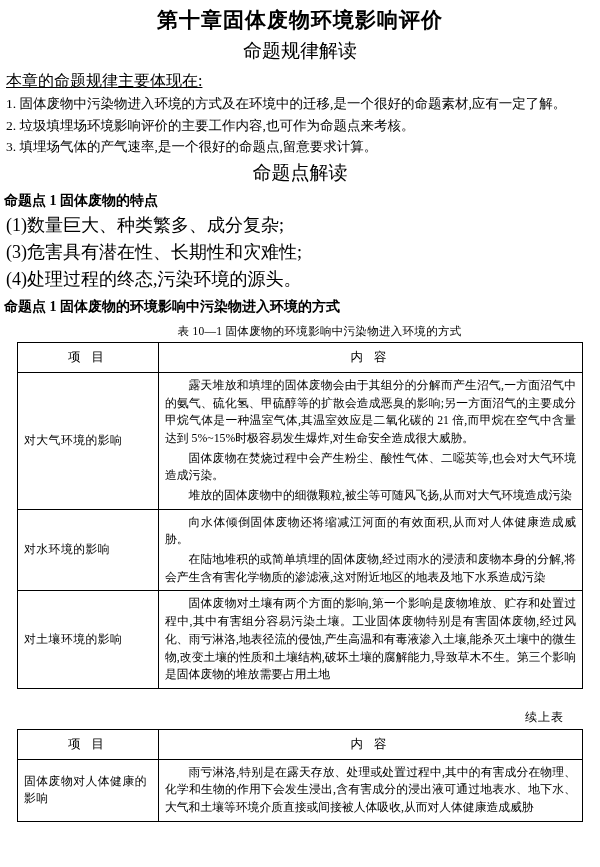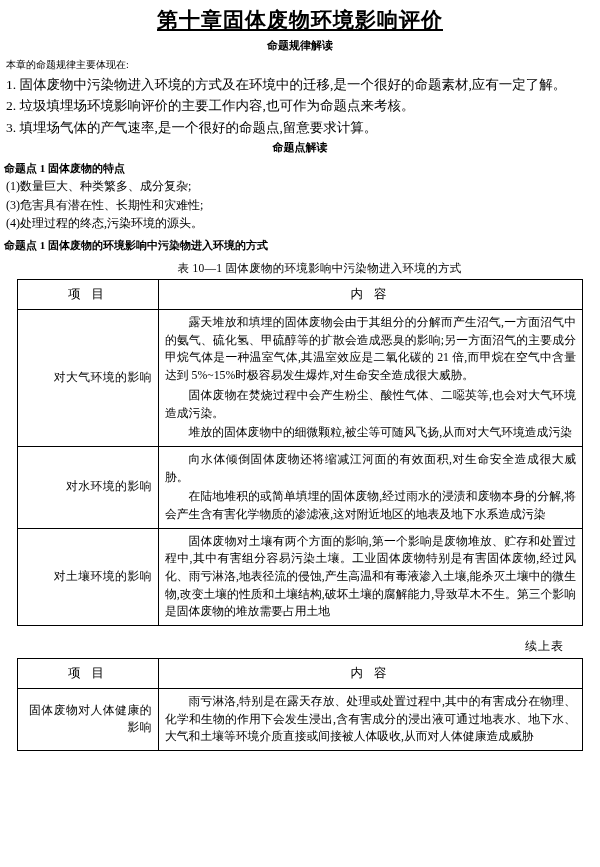--- a/index.html
+++ b/index.html
@@ -21,47 +21,47 @@
     padding: 0;
     box-sizing: border-box;
   }
   .chapter-title {
     text-align: center;
     font-size: 21px;
     font-weight: bold;
     letter-spacing: 1px;
     margin: 6px 0 4px 0;
     font-family: "DejaVu Serif", "Liberation Serif", serif;
-    text-decoration: underline;
   }
   .section-heading {
     text-align: center;
-    font-size: 11px;
-    font-weight: bold;
+    font-size: 19px;
+    font-weight: normal;
     margin: 3px 0 5px 0;
   }
   .body-text {
-    font-size: 10px;
+    font-size: 16px;
     line-height: 1.45;
     margin: 0 8px 0 6px;
     text-align: justify;
+    text-decoration: underline;
   }
   .indent-item {
     font-size: 13.5px;
     line-height: 1.45;
     margin: 2px 8px 0 6px;
     text-align: justify;
   }
   .point-heading {
-    font-size: 11px;
+    font-size: 14px;
     font-weight: bold;
     margin: 6px 6px 2px 4px;
   }
   .sub-item {
-    font-size: 12px;
+    font-size: 18px;
     line-height: 1.45;
     margin: 1px 8px 0 6px;
   }
   .table-caption {
     text-align: center;
     font-size: 11.5px;
     margin: 8px 0 3px 0;
     letter-spacing: 0.3px;
     padding-left: 39px;
   }
@@ -82,37 +82,37 @@
     text-align: center;
     font-size: 12.5px;
     padding: 5px 6px;
     letter-spacing: 4px;
   }
   .col-item {
     width: 128px;
     text-align: center;
   }
   .cell-item {
-    text-align: right;
+    text-align: left;
     font-size: 12.5px;
     letter-spacing: 0.5px;
     font-family: Liberation Serif, serif;
   }
   .cell-content p {
     margin: 0 0 2px 0;
     text-indent: 2em;
     text-align: justify;
   }
   .cell-content p:last-child {
     margin-bottom: 0;
   }
   .continue-note {
     text-align: right;
     font-size: 12px;
-    margin: 12px 36px 3px 0;
+    margin: 20px 36px 3px 0;
     letter-spacing: 1px;
   }
 </style>
 </head>
 <body>
 
 <div class="page">
 
   <h1 class="chapter-title">第十章固体废物环境影响评价</h1>
 
@@ -147,21 +147,21 @@
         <td class="col-item cell-item">对大气环境的影响</td>
         <td class="cell-content">
           <p>露天堆放和填埋的固体废物会由于其组分的分解而产生沼气,一方面沼气中的氨气、硫化氢、甲硫醇等的扩散会造成恶臭的影响;另一方面沼气的主要成分甲烷气体是一种温室气体,其温室效应是二氧化碳的 21 倍,而甲烷在空气中含量达到 5%~15%时极容易发生爆炸,对生命安全造成很大威胁。</p>
           <p>固体废物在焚烧过程中会产生粉尘、酸性气体、二噁英等,也会对大气环境造成污染。</p>
           <p>堆放的固体废物中的细微颗粒,被尘等可随风飞扬,从而对大气环境造成污染</p>
         </td>
       </tr>
       <tr>
         <td class="col-item cell-item">对水环境的影响</td>
         <td class="cell-content">
-          <p>向水体倾倒固体废物还将缩减江河面的有效面积,对生命安全造成很大威胁。</p>
+          <p>向水体倾倒固体废物还将缩减江河面的有效面积,从而对人体健康造成威胁。</p>
           <p>在陆地堆积的或简单填埋的固体废物,经过雨水的浸渍和废物本身的分解,将会产生含有害化学物质的渗滤液,这对附近地区的地表及地下水系造成污染</p>
         </td>
       </tr>
       <tr>
         <td class="col-item cell-item">对土壤环境的影响</td>
         <td class="cell-content">
           <p>固体废物对土壤有两个方面的影响,第一个影响是废物堆放、贮存和处置过程中,其中有害组分容易污染土壤。工业固体废物特别是有害固体废物,经过风化、雨亏淋洛,地表径流的侵蚀,产生高温和有毒液渗入土壤,能杀灭土壤中的微生物,改变土壤的性质和土壤结构,破坏土壤的腐解能力,导致草木不生。第三个影响是固体废物的堆放需要占用土地</p>
         </td>
       </tr>
     </tbody>

